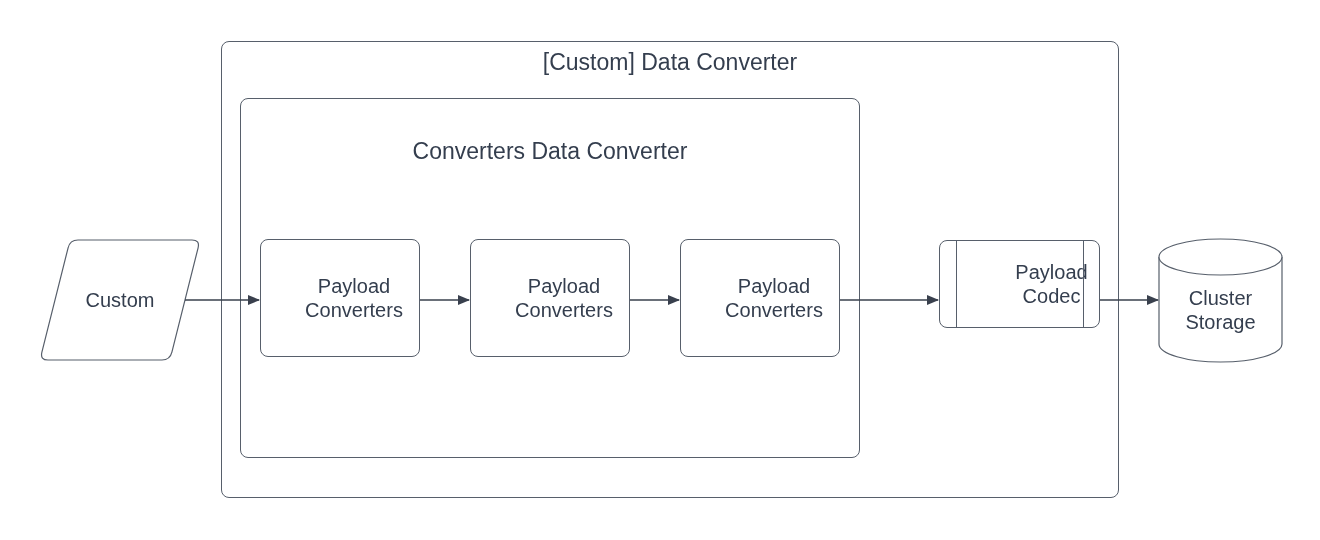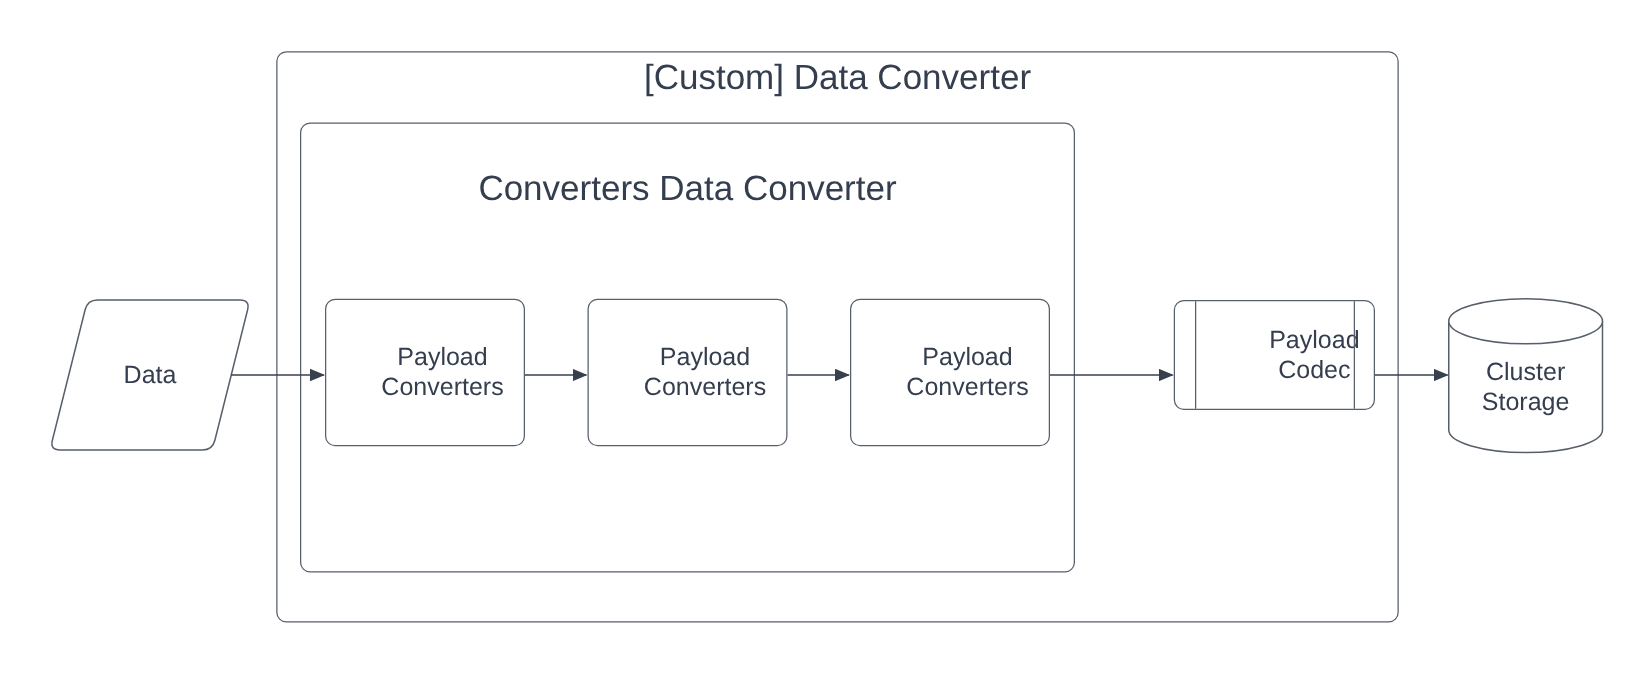--- a/index.html
+++ b/index.html
@@ -22,21 +22,21 @@
     background:#ffffff;
     border:1px solid var(--stroke);
     border-radius:8px;
     box-sizing:border-box;
     z-index:1;
   }
   .container-title{
     position:absolute;
     left:0;right:0;
     text-align:center;
-    font-size:28px;
+    font-size:23px;
     line-height:24px;
   }
   .outer{left:221px;top:41px;width:898px;height:457px;}
   .outer .container-title{top:8px;}
   .inner{left:240px;top:98px;width:620px;height:360px;}
   .inner .container-title{top:40px;}
   .node{
     display:flex;align-items:center;justify-content:flex-end;
     text-align:center;
     font-size:20px;line-height:24px;
@@ -114,19 +114,19 @@
     <path class="shape" d="M1159,257 L1159,344 A61.5,18 0 0 0 1282,344 L1282,257"></path>
     <ellipse class="shape" cx="1220.5" cy="257" rx="61.5" ry="18"></ellipse>
 
     <line class="arrow-line" x1="185" y1="300" x2="259" y2="300" marker-end="url(#ah)"></line>
     <line class="arrow-line" x1="420" y1="300" x2="469" y2="300" marker-end="url(#ah)"></line>
     <line class="arrow-line" x1="630" y1="300" x2="679" y2="300" marker-end="url(#ah)"></line>
     <line class="arrow-line" x1="840" y1="300" x2="938" y2="300" marker-end="url(#ah)"></line>
     <line class="arrow-line" x1="1100" y1="300" x2="1158" y2="300" marker-end="url(#ah)"></line>
   </svg>
 
-  <div class="label-overlay input-label">Data</div>
+  <div class="label-overlay input-label">Custom</div>
 
   <div class="label-overlay storage-label">
     <span class="wrap95">Cluster Storage</span>
   </div>
 
 </div>
 
 </body></html>

